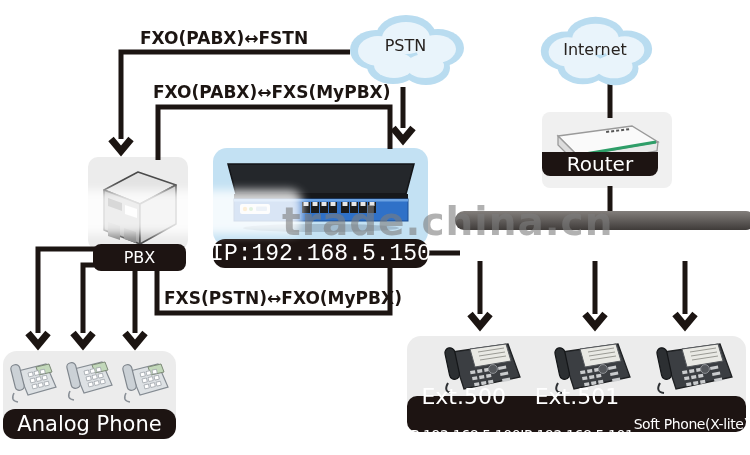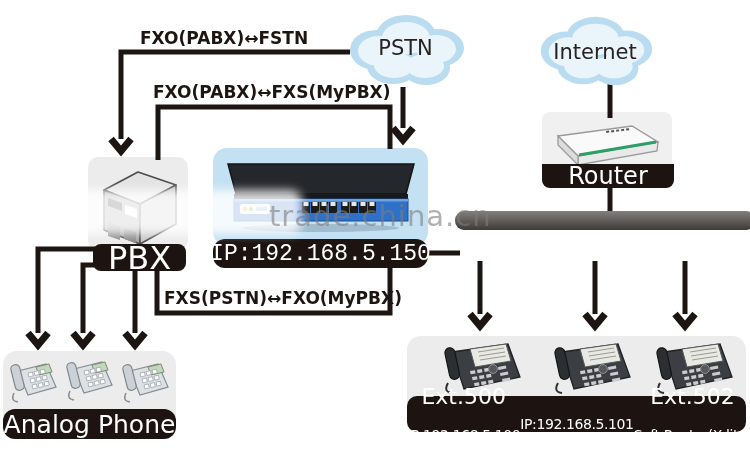--- a/index.html
+++ b/index.html
@@ -14,28 +14,29 @@
   }
   
   .pill{
     position:absolute;background:#1d1412;color:#fff;display:flex;
     align-items:center;justify-content:center;white-space:nowrap;z-index:7;
   }
   
   .tray{position:absolute;background:#ececec;border-radius:12px;z-index:2;}
   .cloud-text{
     position:absolute;width:100%;text-align:center;color:#27221f;
-    font-size:21px;z-index:6;
+    font-size:16px;z-index:6;
   }
   #lines{position:absolute;left:0;top:0;z-index:4;}
   .devsvg{position:absolute;z-index:5;}
   #watermark{
-    position:absolute;left:269px;top:199px;z-index:8;
-    font-size:29px;color:rgba(125,125,125,0.60);letter-spacing:1px;
+    position:absolute;left:282px;top:199px;z-index:8;
+    font-size:39px;color:rgba(125,125,125,0.60);letter-spacing:1px;
     white-space:nowrap;
+    font-weight:bold;
   }
   #blur-smear{
     position:absolute;left:-8px;top:190px;width:310px;height:44px;
     background:rgba(255,255,255,0.82);filter:blur(5px);border-radius:12px;z-index:8;
   }
   .ext-col{display:flex;flex-direction:column;align-items:center;line-height:1.05;}
   .ext-main{font-size:22px;}
   .ext-sub{font-size:14px;letter-spacing:-0.4px;margin-top:20px;}
 </style>
 </head>
@@ -139,21 +140,21 @@
     <g stroke="#4a4a4a" stroke-width="1.5" stroke-linejoin="round">
       <polygon points="12,30 46,12 84,25 48,44" fill="#e3e3e3"></polygon>
       <polygon points="12,30 48,44 48,84 12,70" fill="#a3a3a3"></polygon>
       <polygon points="48,44 84,25 84,64 48,84" fill="#c6c6c6"></polygon>
     </g>
     <polygon points="16,38 30,43 30,51 16,46" fill="#2b2b2b"></polygon>
     <polygon points="33,45 45,49 45,58 33,54" fill="#f6f6f6"></polygon>
     <polygon points="16,62 28,66 28,80 16,76" fill="#8b8b8b"></polygon>
     <polygon points="32,68 44,72 44,83 32,79" fill="#8b8b8b"></polygon>
   </svg>
-  <div class="pill" style="left:93px;top:244px;width:93px;height:27px;border-radius:8px;font-size:32px;">PBX</div>
+  <div class="pill" style="left:93px;top:244px;width:93px;height:27px;border-radius:8px;font-size:16px;">PBX</div>
 
   <svg class="devsvg" style="left:218px;top:152px;" width="205" height="90" viewBox="0 0 205 90">
     <polygon points="10,12 196,12 188,42 18,42" fill="#24272b" stroke="#131518" stroke-width="1.5"></polygon>
     <rect x="16" y="42" width="174" height="5" fill="#17191c"></rect>
     <rect x="16" y="47" width="174" height="22" fill="#2f71c8" stroke="#1c4e94" stroke-width="1"></rect>
     <rect x="16" y="47" width="174" height="2.5" fill="#6ba2e2"></rect>
     <rect x="22" y="52" width="30" height="10" rx="2" fill="#f4f4f0"></rect>
     <circle cx="27" cy="57" r="2.2" fill="#f2a321"></circle>
     <circle cx="33" cy="57" r="2" fill="#57b44c"></circle>
     <rect x="38" y="54.5" width="11" height="4.5" rx="1" fill="#9db8d8"></rect>
@@ -185,21 +186,21 @@
     <polygon points="10,18 30,38 30,47 10,27" fill="#dcdcdc" stroke="#9a9a9a" stroke-width="1.3"></polygon>
     <line x1="31" y1="37" x2="108" y2="24" stroke="#2e9e68" stroke-width="3"></line>
     <g fill="#555">
       <rect x="58" y="13" width="3" height="2" transform="rotate(-8 58 13)"></rect>
       <rect x="63" y="12.4" width="3" height="2" transform="rotate(-8 63 12.4)"></rect>
       <rect x="68" y="11.8" width="3" height="2" transform="rotate(-8 68 11.8)"></rect>
       <rect x="73" y="11.2" width="3" height="2" transform="rotate(-8 73 11.2)"></rect>
       <rect x="78" y="10.6" width="3" height="2" transform="rotate(-8 78 10.6)"></rect>
     </g>
   </svg>
-  <div class="pill" style="left:542px;top:164px;width:132px;height:24px;border-radius:0 0 8px 8px;font-size:24px;">Router</div>
+  <div class="pill" style="left:542px;top:152px;width:116px;height:24px;border-radius:0 0 8px 8px;font-size:20px;">Router</div>
 
 
   <svg class="devsvg" style="left:6px;top:355px;" width="168" height="56" viewBox="0 0 168 56">
     <defs>
       <g id="aphone">
         <polygon points="12,14 40,7 50,30 22,38" fill="#dde1e4" stroke="#848b92" stroke-width="1.2"></polygon>
         <polygon points="30,10 43,7 46,15 33,18" fill="#c2d8ba" stroke="#7d8a77" stroke-width="1"></polygon>
         <g fill="#ffffff" stroke="#9aa0a6" stroke-width="0.7">
           <rect x="22" y="16" width="4.5" height="4" transform="rotate(-13 22 16)"></rect>
           <rect x="28" y="14.6" width="4.5" height="4" transform="rotate(-13 28 14.6)"></rect>
@@ -212,21 +213,21 @@
           <rect x="38" y="25.2" width="4.5" height="4" transform="rotate(-13 38 25.2)"></rect>
         </g>
         <rect x="4" y="9" width="9" height="26" rx="4" transform="rotate(-14 4 9)" fill="#cbd1d6" stroke="#7f868d" stroke-width="1.2"></rect>
         <path d="M8,36 q-4,8 4,9" fill="none" stroke="#8a9097" stroke-width="1.5"></path>
       </g>
     </defs>
     <use href="#aphone" x="0" y="2"></use>
     <use href="#aphone" x="56" y="0"></use>
     <use href="#aphone" x="112" y="2"></use>
   </svg>
-  <div class="pill" style="left:3px;top:409px;width:173px;height:30px;border-radius:12px;font-size:25px;">Analog Phone</div>
+  <div class="pill" style="left:3px;top:409px;width:173px;height:30px;border-radius:12px;font-size:21px;">Analog Phone</div>
 
   <svg class="devsvg" style="left:412px;top:339px;" width="330" height="58" viewBox="0 0 330 58">
     <defs>
       <g id="ipphone">
         <polygon points="22,13 78,5 90,38 34,50" fill="#3b3e42" stroke="#1f2123" stroke-width="1.3"></polygon>
         <polygon points="40,10 76,5 81,22 45,28" fill="#e9e9e4" stroke="#55585c" stroke-width="1"></polygon>
         <g stroke="#9a9a94" stroke-width="1">
             <line x1="48" y1="13" x2="74" y2="9"></line>
             <line x1="49" y1="17" x2="75" y2="13"></line>
             <line x1="50" y1="21" x2="76" y2="17"></line>
@@ -253,24 +254,24 @@
     <use href="#ipphone" x="18" y="0"></use>
     <use href="#ipphone" x="128" y="0"></use>
     <use href="#ipphone" x="230" y="0"></use>
   </svg>
   <div class="pill" style="left:407px;top:396px;width:339px;height:36px;border-radius:10px;justify-content:space-around;">
     <div class="ext-col">
       <span class="ext-main">Ext.500</span>
       <span class="ext-sub">IP:192.168.5.100</span>
     </div>
     <div class="ext-col">
+      <span class="ext-main">Ext.501</span>
       <span class="ext-sub">IP:192.168.5.101</span>
     </div>
     <div class="ext-col">
-      <span class="ext-main">Ext.502</span>
-      <span class="ext-sub">Soft Router(X-lite)</span>
+      <span class="ext-sub">Soft Phone(X-lite)</span>
     </div>
   </div>
 
   <div id="blur-smear"></div>
   <div id="watermark">trade.china.cn</div>
 
 </div>
 
 </body></html>

